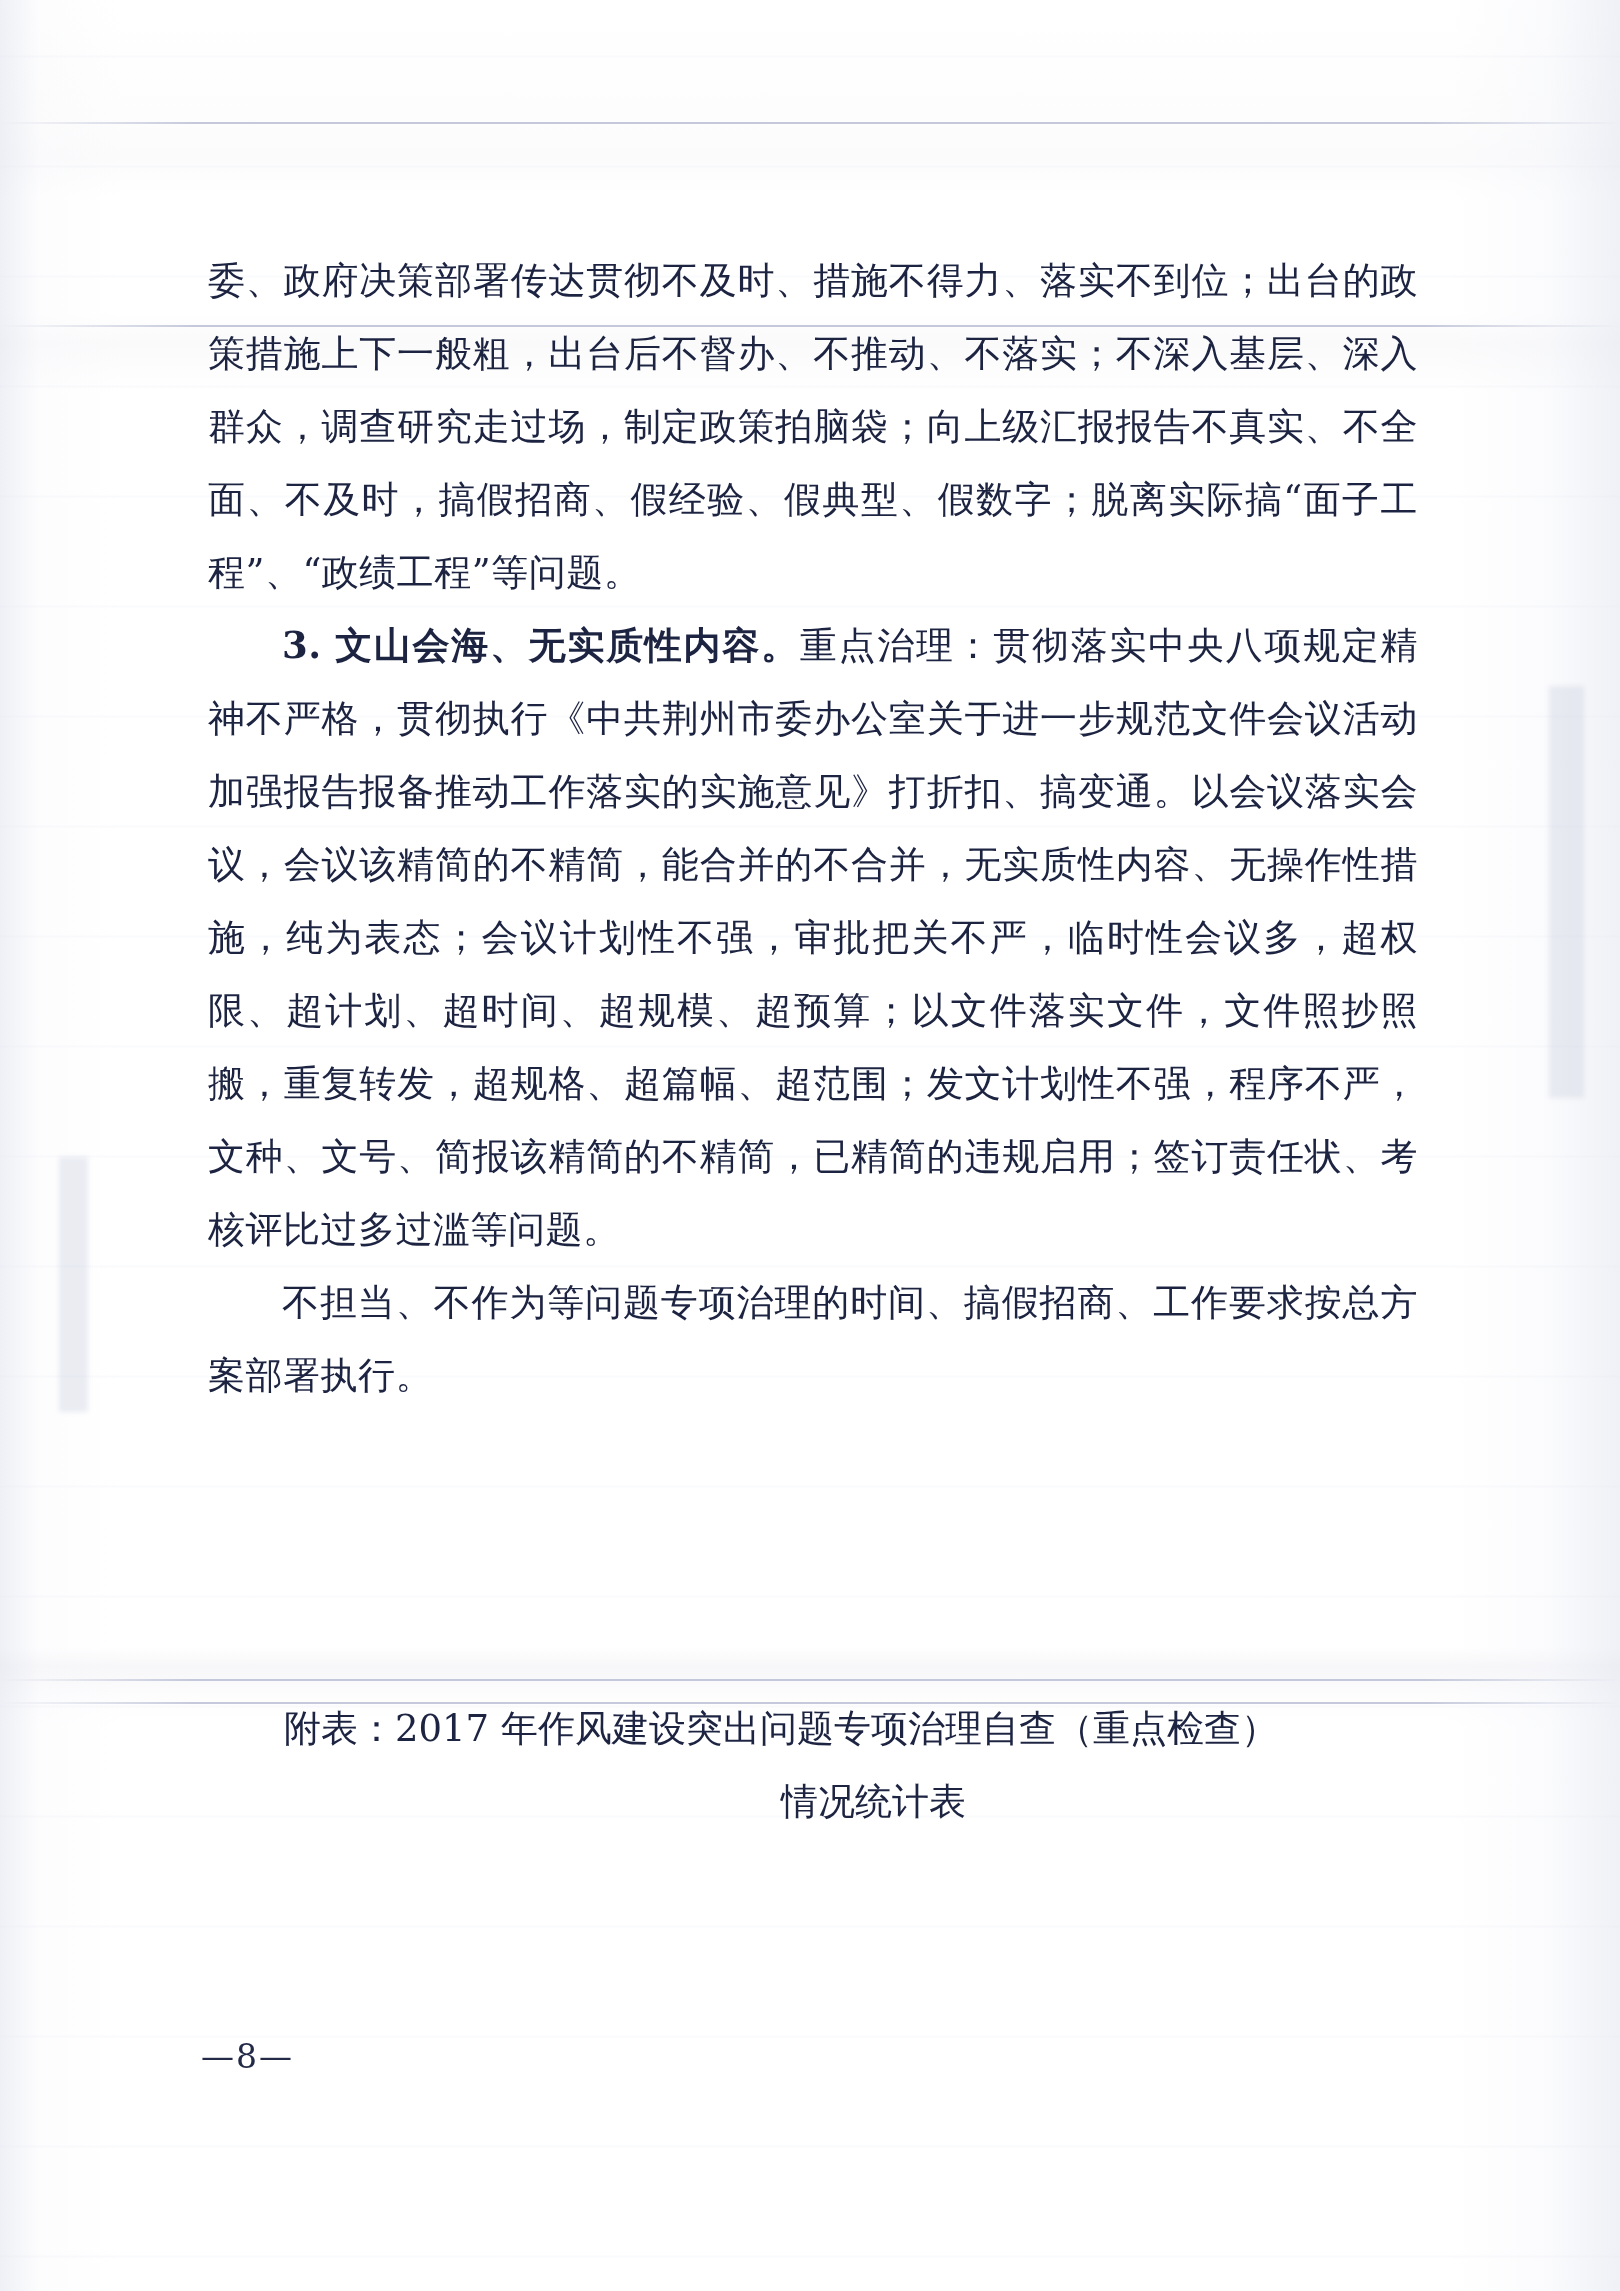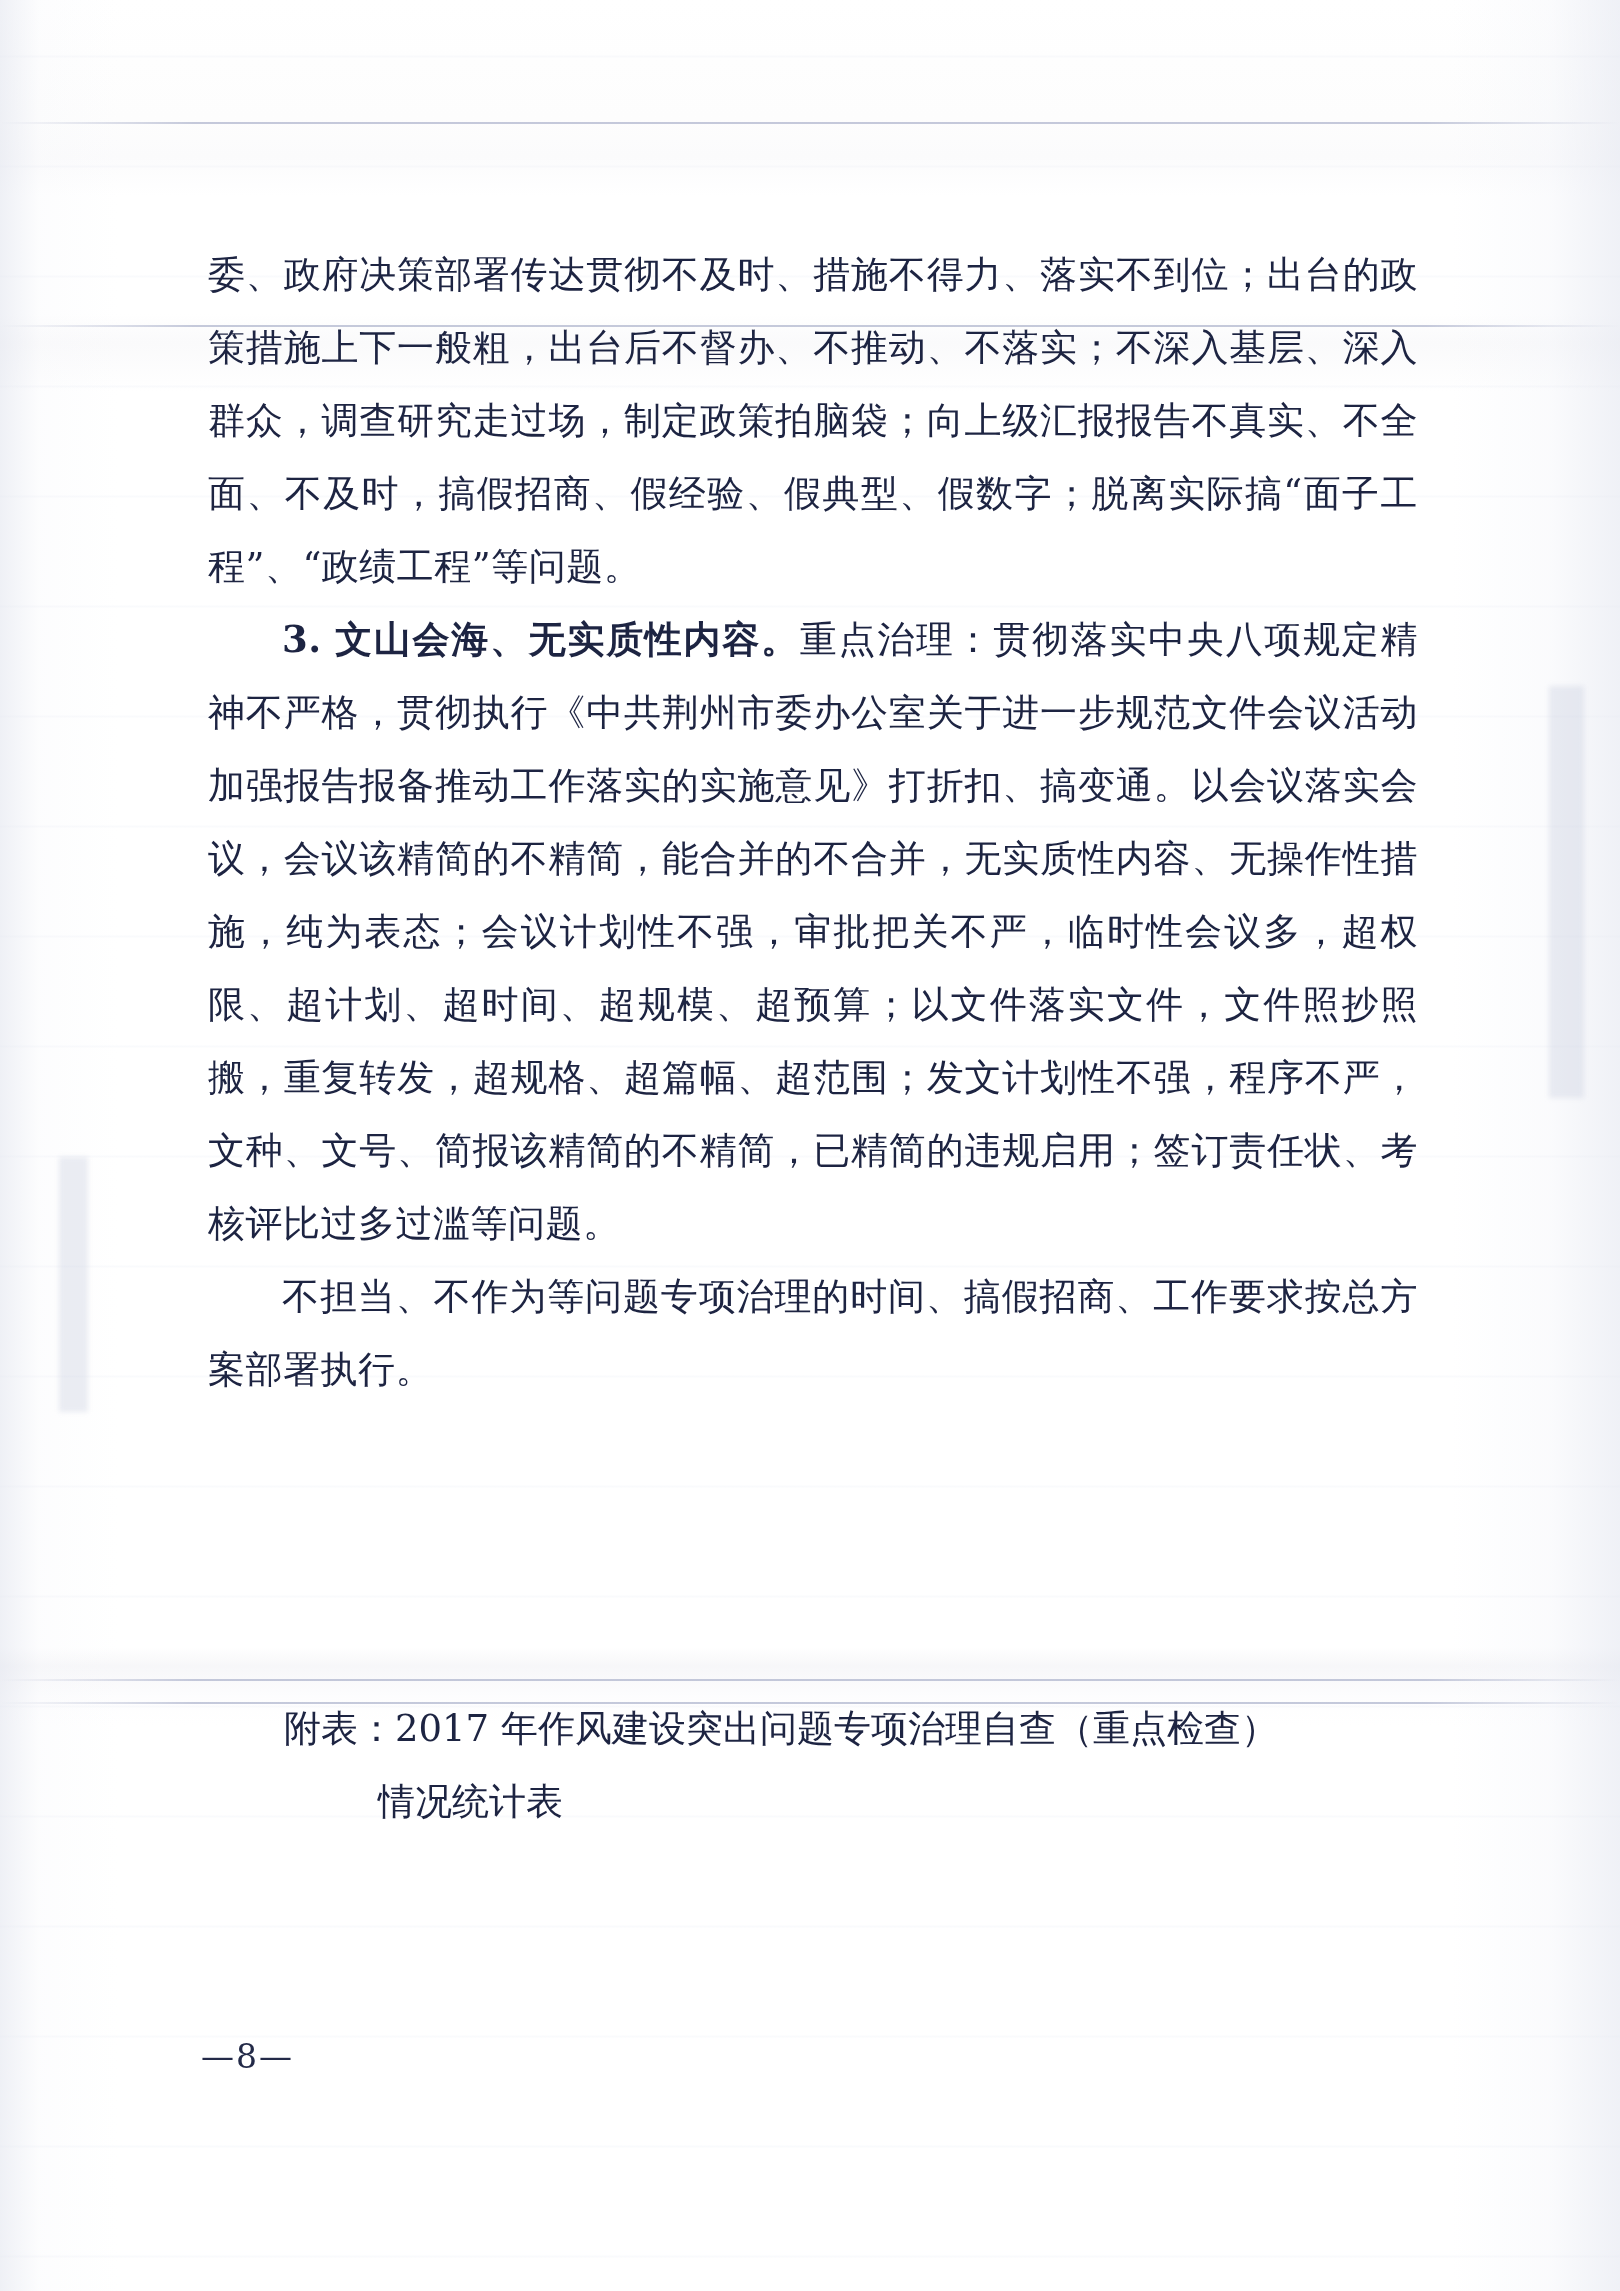--- a/index.html
+++ b/index.html
@@ -73,21 +73,21 @@
     pointer-events: none;
   }
   .rule.top { top: 122px; }
   .rule.mid { top: 325px; }
   .rule.low { top: 1679px; }
   .rule.low2 { top: 1702px; }
 
   .content {
     position: absolute;
     left: 208px;
-    top: 238px;
+    top: 244px;
     width: 1210px;
     color: #1b2340;
   }
   p {
     margin: 0;
     font-size: 37px;
     line-height: 73px;
     letter-spacing: 0.5px;
     text-align: justify;
     text-justify: inter-character;
@@ -105,21 +105,22 @@
   .attach {
     position: absolute;
     left: 284px;
     top: 1692px;
     width: 1137px;
     font-size: 37px;
     line-height: 73px;
     color: #1d2442;
   }
   .attach .line2 {
-    margin-left: 94px;
+    margin-left: 42px;
+    text-align: center;
   }
   .pagenum {
     position: absolute;
     left: 201px;
     top: 2037px;
     font-size: 33px;
     color: #232a48;
     letter-spacing: 2px;
   }
   .smear {

